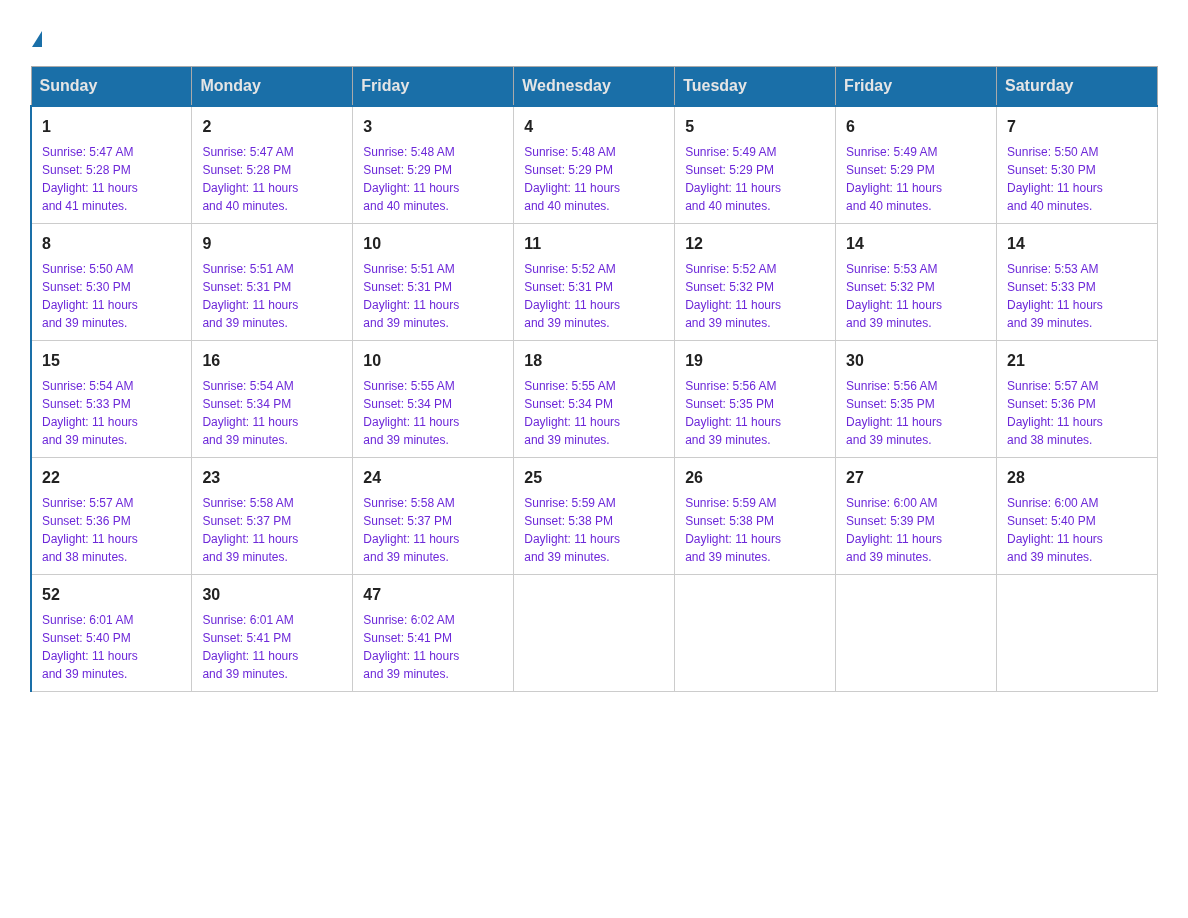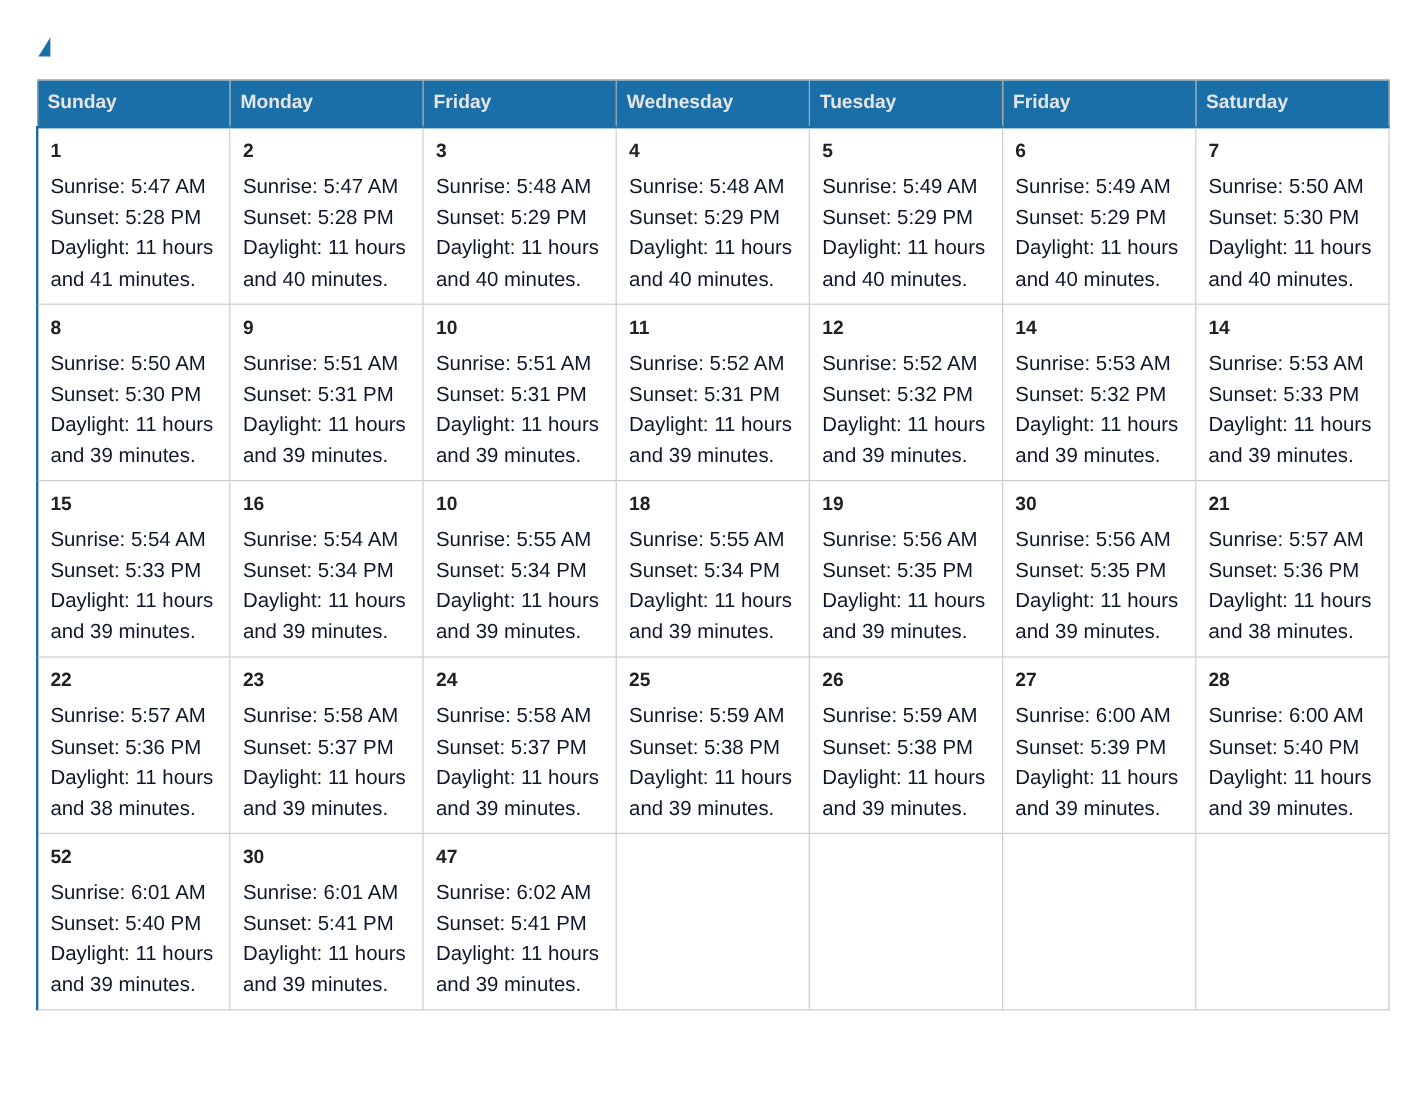--- a/index.html
+++ b/index.html
@@ -82,22 +82,22 @@
       background: #fff;
     }
     .day-num {
       font-size: 16px;
       font-weight: bold;
       color: #222;
       display: block;
       margin-bottom: 4px;
     }
     .day-info {
-      color: #0f172a;
-      font-size: 17px;
+      color: #6d28d9;
+      font-size: 12px;
     }
     .empty-cell {
       background: #fff;
     }
     tr td:first-child { border-left: 2px solid #1a6fa8; }
     tr:first-child td { border-top: 2px solid #1a6fa8; }
   </style>
 </head>
 <body>
 

